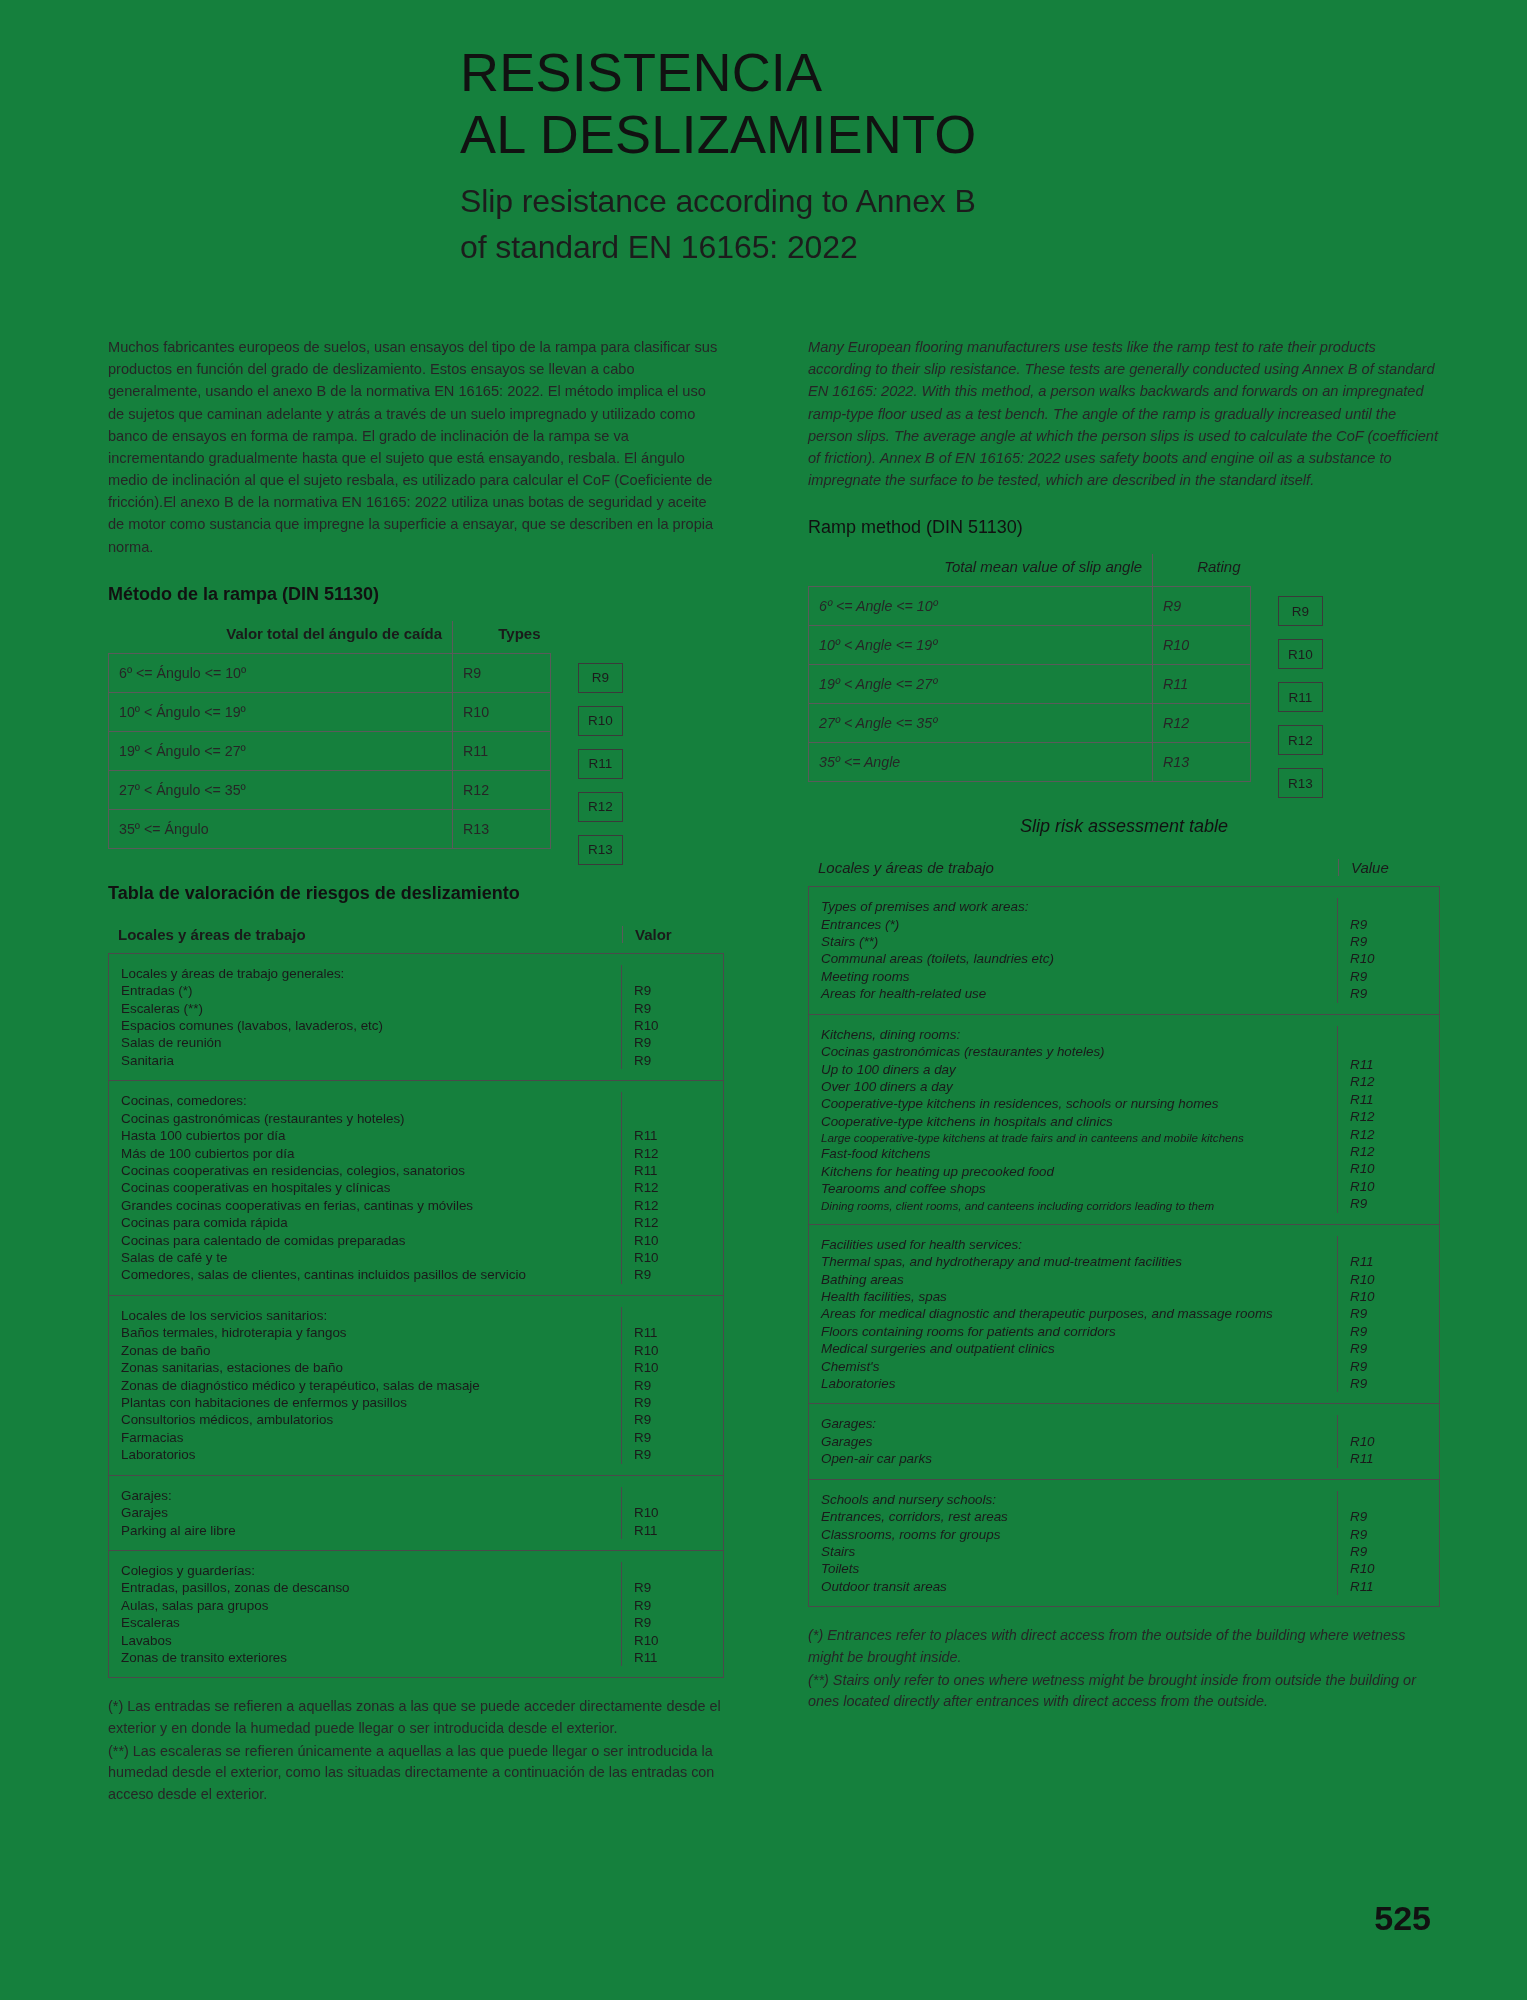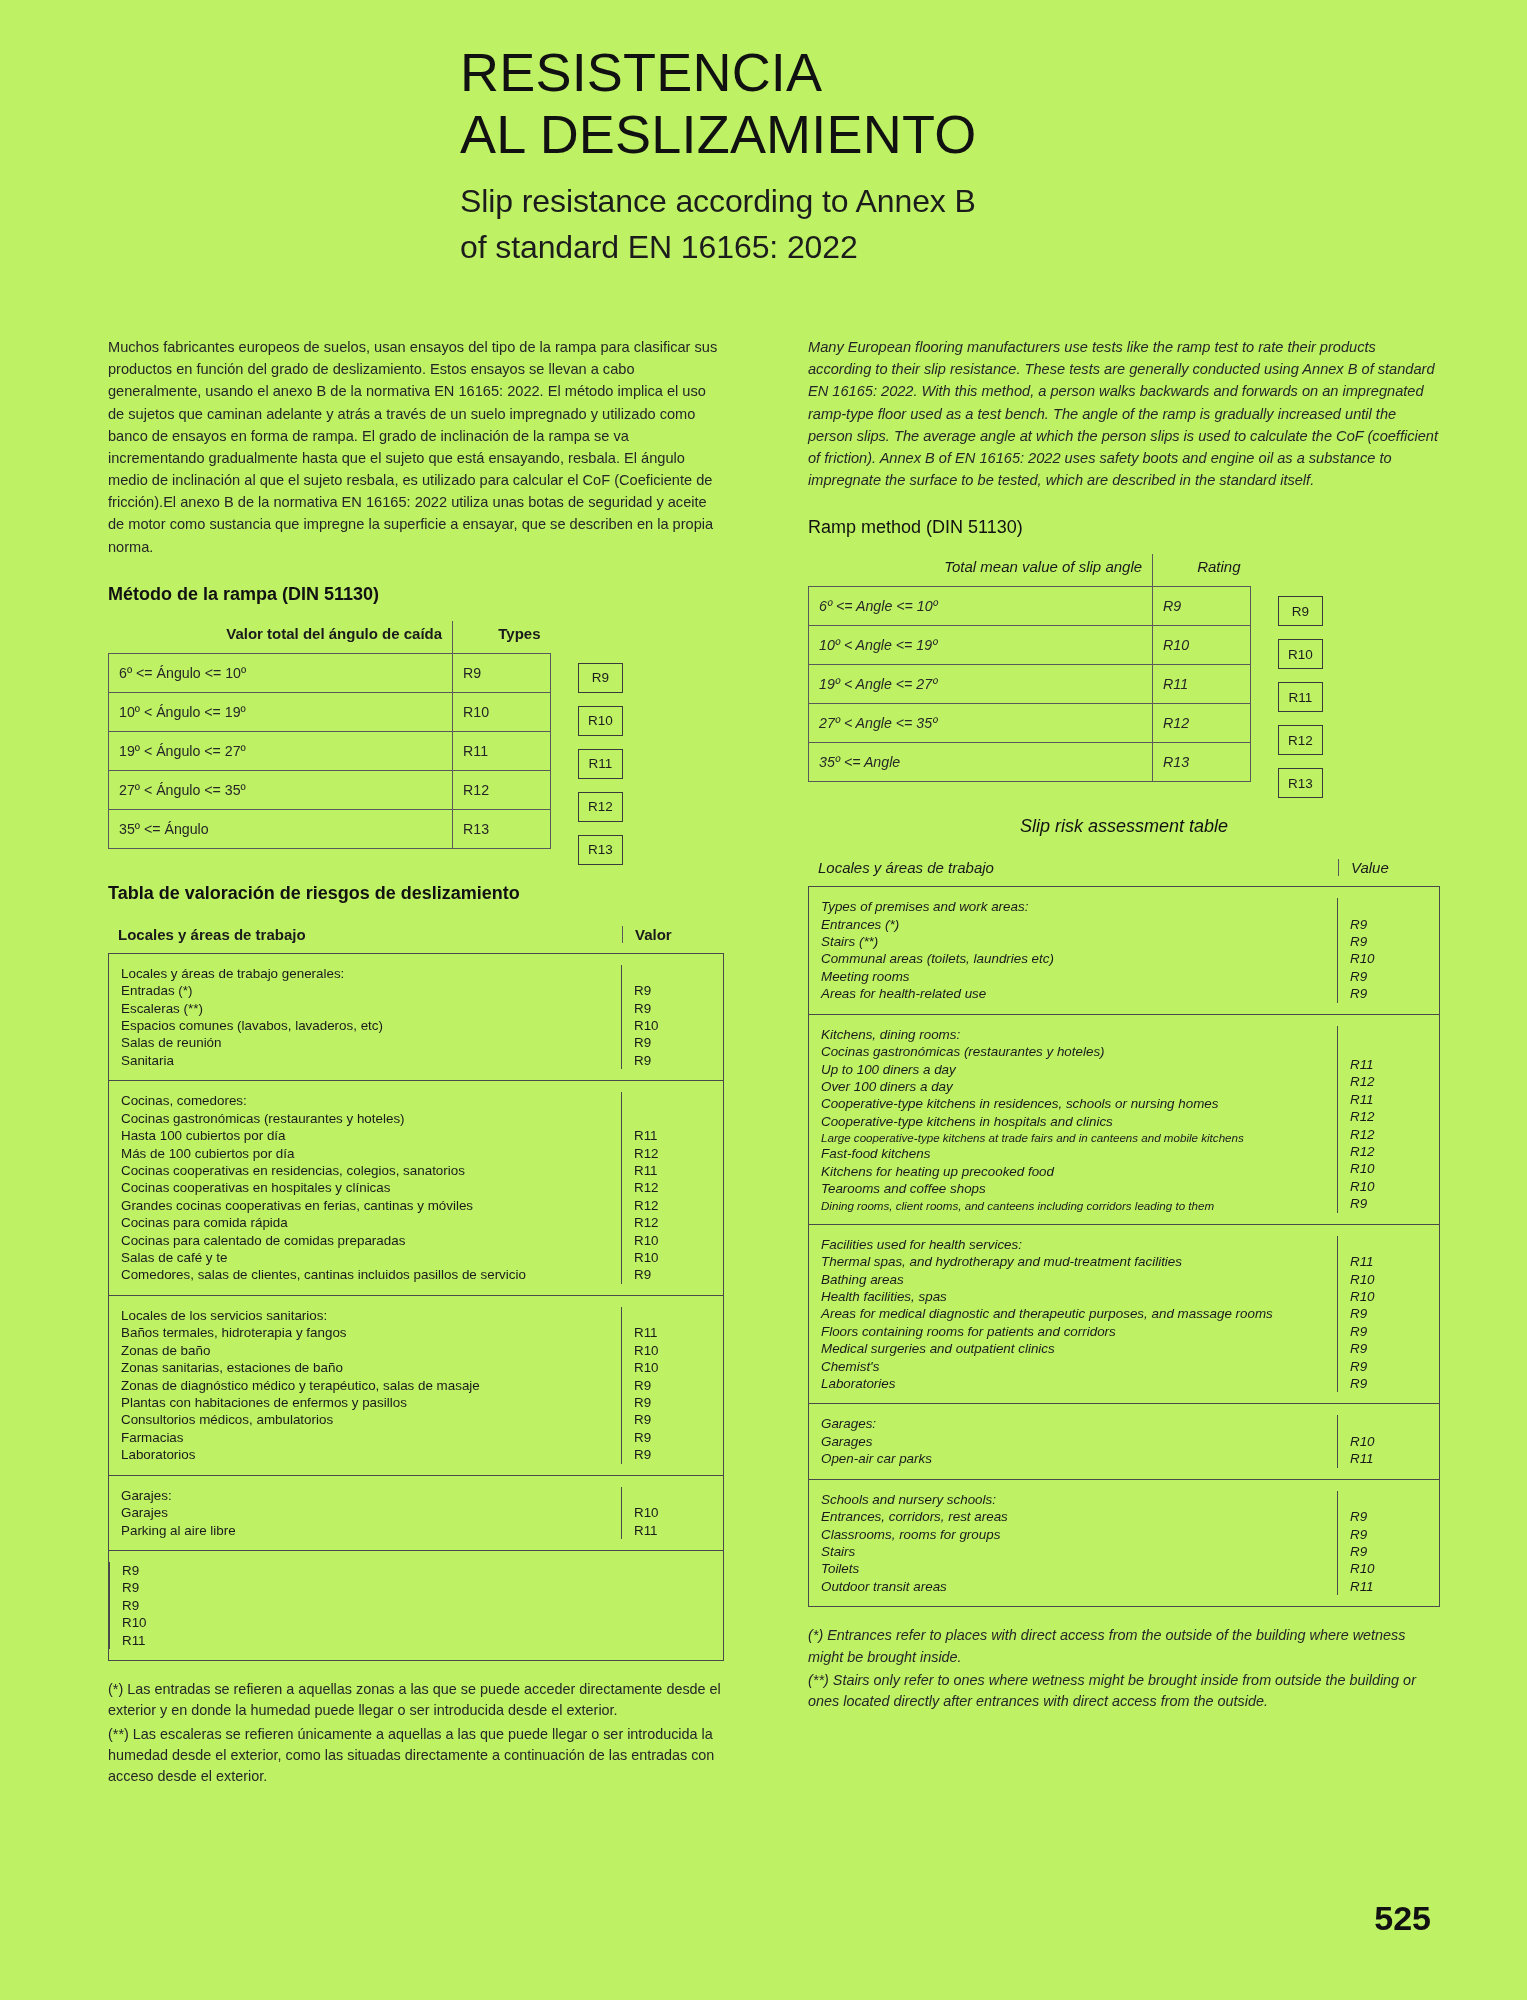--- a/index.html
+++ b/index.html
@@ -7,21 +7,21 @@
     width: 1527px;
     height: 2000px;
     background: #ffffff;
     font-family: "Liberation Sans", sans-serif;
     color: #1a1a1a;
   }
   .page {
     position: relative;
     width: 1527px;
     height: 2000px;
-    background: #bef264;
+    background: #15803d;
     overflow: hidden;
   }
 
   
   .header {
     position: absolute;
     left: 460px;
     top: 42px;
     width: 900px;
   }
@@ -317,20 +317,28 @@
             <div>Garajes:</div>
             <div>Garajes</div>
             <div>Parking al aire libre</div>
           </div>
           <div class="rg-vals">
             <div>R10</div>
             <div>R11</div>
           </div>
         </div>
         <div class="risk-group">
+          <div class="rg-items">
+            <div>Colegios y guarderías:</div>
+            <div>Entradas, pasillos, zonas de descanso</div>
+            <div>Aulas, salas para grupos</div>
+            <div>Escaleras</div>
+            <div>Lavabos</div>
+            <div>Zonas de transito exteriores</div>
+          </div>
           <div class="rg-vals">
             <div>R9</div>
             <div>R9</div>
             <div>R9</div>
             <div>R10</div>
             <div>R11</div>
           </div>
         </div>
       </div>
 

